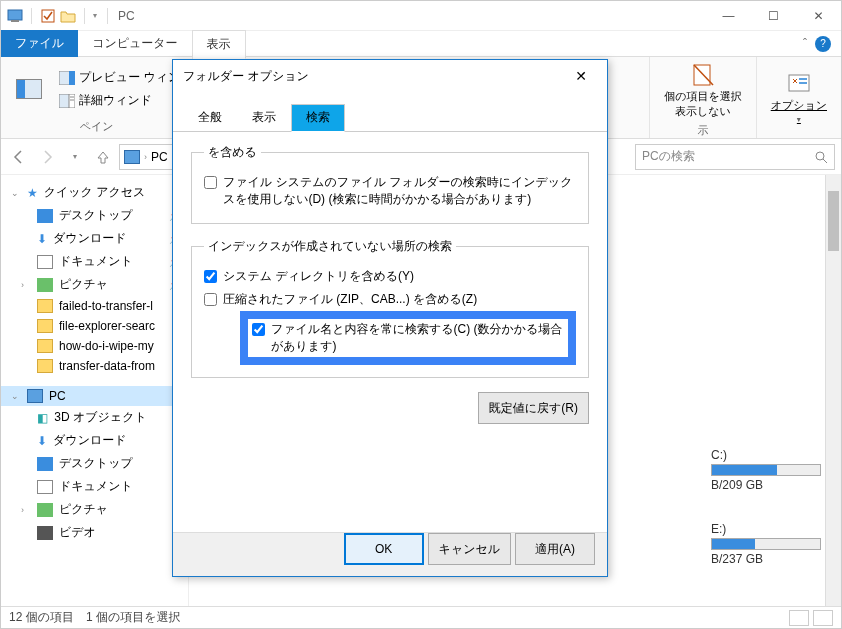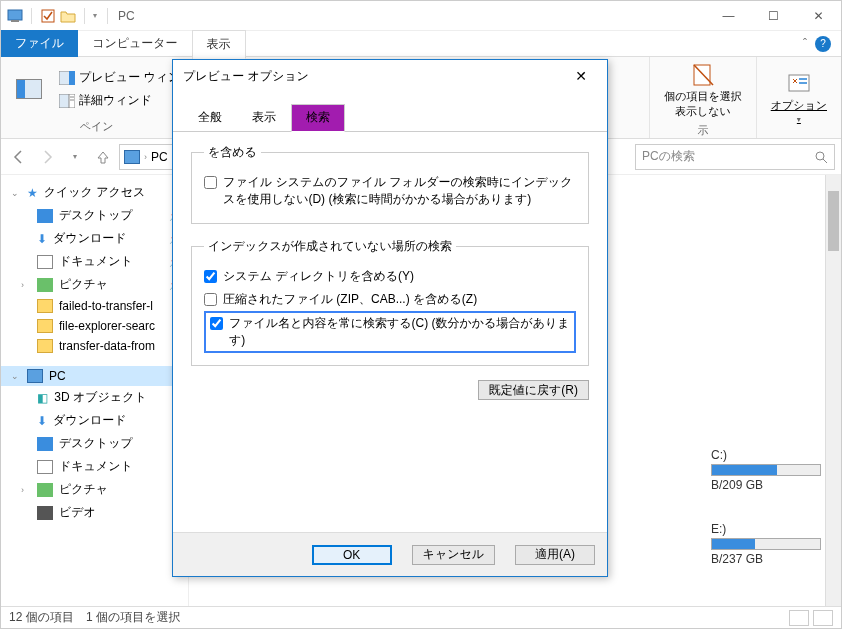--- a/index.html
+++ b/index.html
@@ -59,30 +59,30 @@
 .status { position: absolute; bottom: 0; left: 0; right: 0; height: 22px; border-top: 1px solid #ddd; display: flex; align-items: center; padding: 0 8px; gap: 12px; font-size: 11px; color: #444; }
 .status .viewbtns { margin-left: auto; display: flex; gap: 4px; }
 .status .vb { width: 20px; height: 16px; border: 1px solid #ccc; }
 
 
 .dialog { position: absolute; left: 171px; top: 58px; width: 436px; height: 518px; background: #fff; border: 1px solid #1979ca; box-shadow: 2px 2px 8px rgba(0,0,0,0.25); z-index: 100; display: flex; flex-direction: column; }
 .dialog .dtitle { height: 32px; display: flex; align-items: center; padding: 0 10px; }
 .dialog .dtitle .dclose { margin-left: auto; width: 32px; height: 26px; display: flex; align-items: center; justify-content: center; font-size: 14px; }
 .dialog .dtabs { display: flex; padding: 4px 10px 0 10px; border-bottom: 1px solid #ccc; gap: 0; }
 .dialog .dtab { padding: 4px 14px; border: 1px solid transparent; margin-top: 8px; }
-.dialog .dtab.active { border: 1px solid #ccc; border-bottom: 1px solid #fff; margin-bottom: -1px; background: #a21caf; }
+.dialog .dtab.active { border: 1px solid #ccc; border-bottom: 1px solid #fff; margin-bottom: -1px; background: #0ea5e9; }
 .dialog .dbody { flex: 1; padding: 12px 18px; }
 .dialog fieldset { border: 1px solid #ccc; padding: 10px 12px 12px 12px; margin-bottom: 14px; }
 .dialog legend { padding: 0 4px; }
 .dialog .chk { display: flex; align-items: flex-start; gap: 6px; padding: 3px 0; }
 .dialog .chk input { margin-top: 2px; }
-.dialog .chk.hl { border: 2px solid #3b82f6; padding: 2px 4px; }
+.dialog .chk.hl { border: 8px solid #3b82f6; padding: 2px 4px; margin-left: 36px; }
 .dialog .resetrow { display: flex; justify-content: flex-end; margin-top: 6px; }
-.dialog .dbtns { height: 44px; border-top: 1px solid #ddd; background: #f0f0f0; display: flex; align-items: center; justify-content: flex-end; gap: 20px; padding: 0 12px; }
-.dialog button { min-width: 80px; height: 20px; background: #e8e8e8; border: 1px solid #aaa; padding: 0 10px; }
+.dialog .dbtns { height: 44px; border-top: 1px solid #ddd; background: #f0f0f0; display: flex; justify-content: flex-end; gap: 4px; padding: 0 12px; }
+.dialog button { min-width: 80px; height: 32px; background: #e8e8e8; border: 1px solid #aaa; padding: 0 10px; }
 .dialog button.primary { border: 2px solid #0078d7; background: #e5f1fb; }
 
 svg { display: block; }
 </style>
 </head>
 <body>
 
 <div class="titlebar">
   <div class="qat">
     <span class="qicon">
@@ -259,20 +259,25 @@
         <span>failed-to-transfer-l</span>
       </div>
     <div class="item">
         <span class="exp"></span>
         <span class="fico fld"></span>
         <span>file-explorer-searc</span>
       </div>
     <div class="item">
         <span class="exp"></span>
         <span class="fico fld"></span>
+        <span>how-do-i-wipe-my</span>
+      </div>
+    <div class="item">
+        <span class="exp"></span>
+        <span class="fico fld"></span>
         <span>transfer-data-from</span>
       </div>
     <div style="height:10px;"></div>
     <div class="item top sel">
       <span class="exp">⌄</span>
       <span class="fico" style="background:#5aa0e0;border:1px solid #2d6aa8;"></span>
       <span>PC</span>
     </div>
     <div class="item">
         <span class="exp"></span>
@@ -332,21 +337,21 @@
   <span>12 個の項目</span>
   <span>1 個の項目を選択</span>
   <div class="viewbtns">
     <div class="vb"></div>
     <div class="vb"></div>
   </div>
 </div>
 
 <div class="dialog">
   <div class="dtitle">
-    <span>プレビュー オプション</span>
+    <span>フォルダー オプション</span>
     <div class="dclose">✕</div>
   </div>
   <div class="dtabs">
     <div class="dtab">全般</div>
     <div class="dtab">表示</div>
     <div class="dtab active">検索</div>
   </div>
   <div class="dbody">
     <fieldset>
       <legend>を含める</legend>

